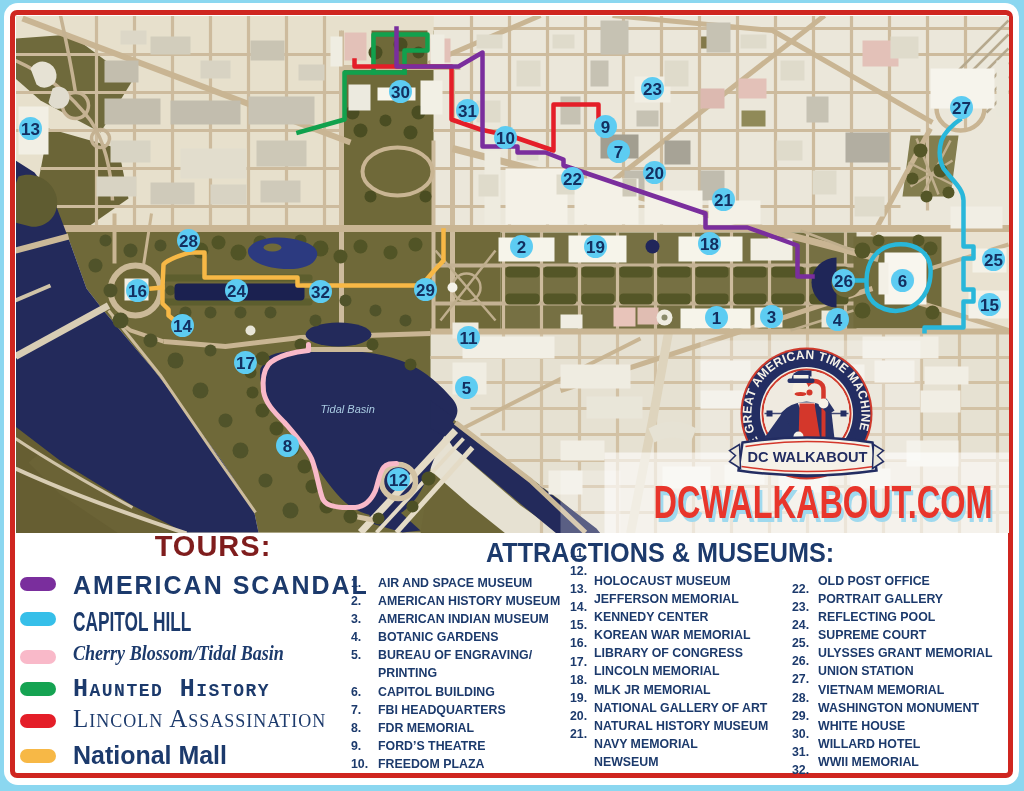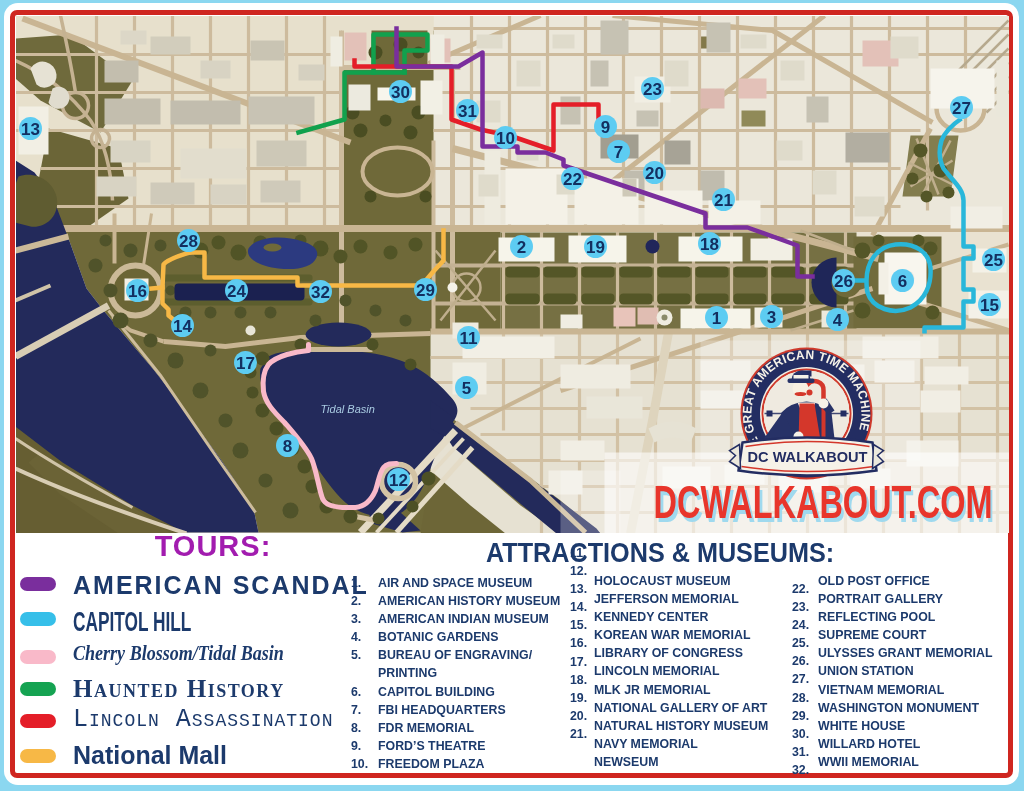--- a/index.html
+++ b/index.html
@@ -756,41 +756,41 @@
       <circle cx="467" cy="110" r="11.5" fill="#5dccf2"></circle>
       <text x="467" y="116" font-size="17" font-weight="bold" fill="#132f60" text-anchor="middle" style="font-stretch:condensed">31</text>
     </g>
 
 <g>
       <circle cx="320" cy="291" r="11.5" fill="#5dccf2"></circle>
       <text x="320" y="297" font-size="17" font-weight="bold" fill="#132f60" text-anchor="middle" style="font-stretch:condensed">32</text>
     </g>
 </svg>
 
-<div style="position:absolute;left:148px;top:530px;width:130px;text-align:center;font-size:29px;font-weight:bold;color:#a21caf;letter-spacing:1px">TOURS:</div>
+<div style="position:absolute;left:148px;top:530px;width:130px;text-align:center;font-size:29px;font-weight:bold;color:#7f1d1d;letter-spacing:1px">TOURS:</div>
 
 <div style="position:absolute;left:20px;top:577px;width:36px;height:14px;border-radius:7px;background:#7a2e9d"></div>
 
 <div style="position:absolute;left:73px;top:570px;font-size:25px;font-weight:bold;color:#1c3a6c;letter-spacing:2px;transform:scaleY(1.05);transform-origin:left top">AMERICAN SCANDAL</div>
 
 <div style="position:absolute;left:20px;top:612px;width:36px;height:14px;border-radius:7px;background:#36bfe9"></div>
 
 <div style="position:absolute;left:73px;top:607px;font-size:27px;font-weight:bold;color:#1c3a6c;transform:scaleX(0.64);transform-origin:left top;letter-spacing:0px">CAPITOL HILL</div>
 
 <div style="position:absolute;left:20px;top:650px;width:36px;height:14px;border-radius:7px;background:#f9b9c9"></div>
 
 <div style="position:absolute;left:73px;top:640px;font-size:22px;font-style:italic;font-weight:bold;font-family:'Liberation Serif',serif;color:#1c3a6c;transform:scaleX(0.82);transform-origin:left top">Cherry Blossom/Tidal Basin</div>
 
 <div style="position:absolute;left:20px;top:682px;width:36px;height:14px;border-radius:7px;background:#15a352"></div>
 
-<div style="position:absolute;left:73px;top:675px;font-size:25px;font-weight:bold;font-family:Liberation Serif, serif;font-variant:small-caps;color:#1c3a6c;letter-spacing:1.5px">Haunted History</div>
+<div style="position:absolute;left:73px;top:675px;font-size:25px;font-weight:bold;font-family:Liberation Mono, monospace;font-variant:small-caps;color:#1c3a6c;letter-spacing:1.5px">Haunted History</div>
 
 <div style="position:absolute;left:20px;top:714px;width:36px;height:14px;border-radius:7px;background:#e41e28"></div>
 
-<div style="position:absolute;left:73px;top:705px;font-size:25px;font-family:Liberation Mono, monospace;font-variant:small-caps;color:#1c3a6c;letter-spacing:1px">Lincoln Assassination</div>
+<div style="position:absolute;left:73px;top:705px;font-size:25px;font-family:Liberation Serif, serif;font-variant:small-caps;color:#1c3a6c;letter-spacing:1px">Lincoln Assassination</div>
 
 <div style="position:absolute;left:20px;top:749px;width:36px;height:14px;border-radius:7px;background:#f7b846"></div>
 
 <div style="position:absolute;left:73px;top:740px;font-size:26px;font-weight:bold;color:#1c3a6c;transform:scaleX(0.96);transform-origin:left top">National Mall</div>
 
 <div style="position:absolute;left:486px;top:537px;font-size:28px;font-weight:bold;color:#1c3a6c;transform:scaleX(0.90);transform-origin:left top;white-space:nowrap">ATTRACTIONS &amp; MUSEUMS:</div>
 
 <div class="attnum" style="position:absolute;left:351px;top:574px">1.<br>2.<br>3.<br>4.<br>5.<br><br>6.<br>7.<br>8.<br>9.<br>10.</div>
 
 <div class="attname" style="position:absolute;left:378px;top:574px">AIR AND SPACE MUSEUM<br>AMERICAN HISTORY MUSEUM<br>AMERICAN INDIAN MUSEUM<br>BOTANIC GARDENS<br>BUREAU OF ENGRAVING/<br>PRINTING<br>CAPITOL BUILDING<br>FBI HEADQUARTERS<br>FDR MEMORIAL<br>FORD’S THEATRE<br>FREEDOM PLAZA</div>

